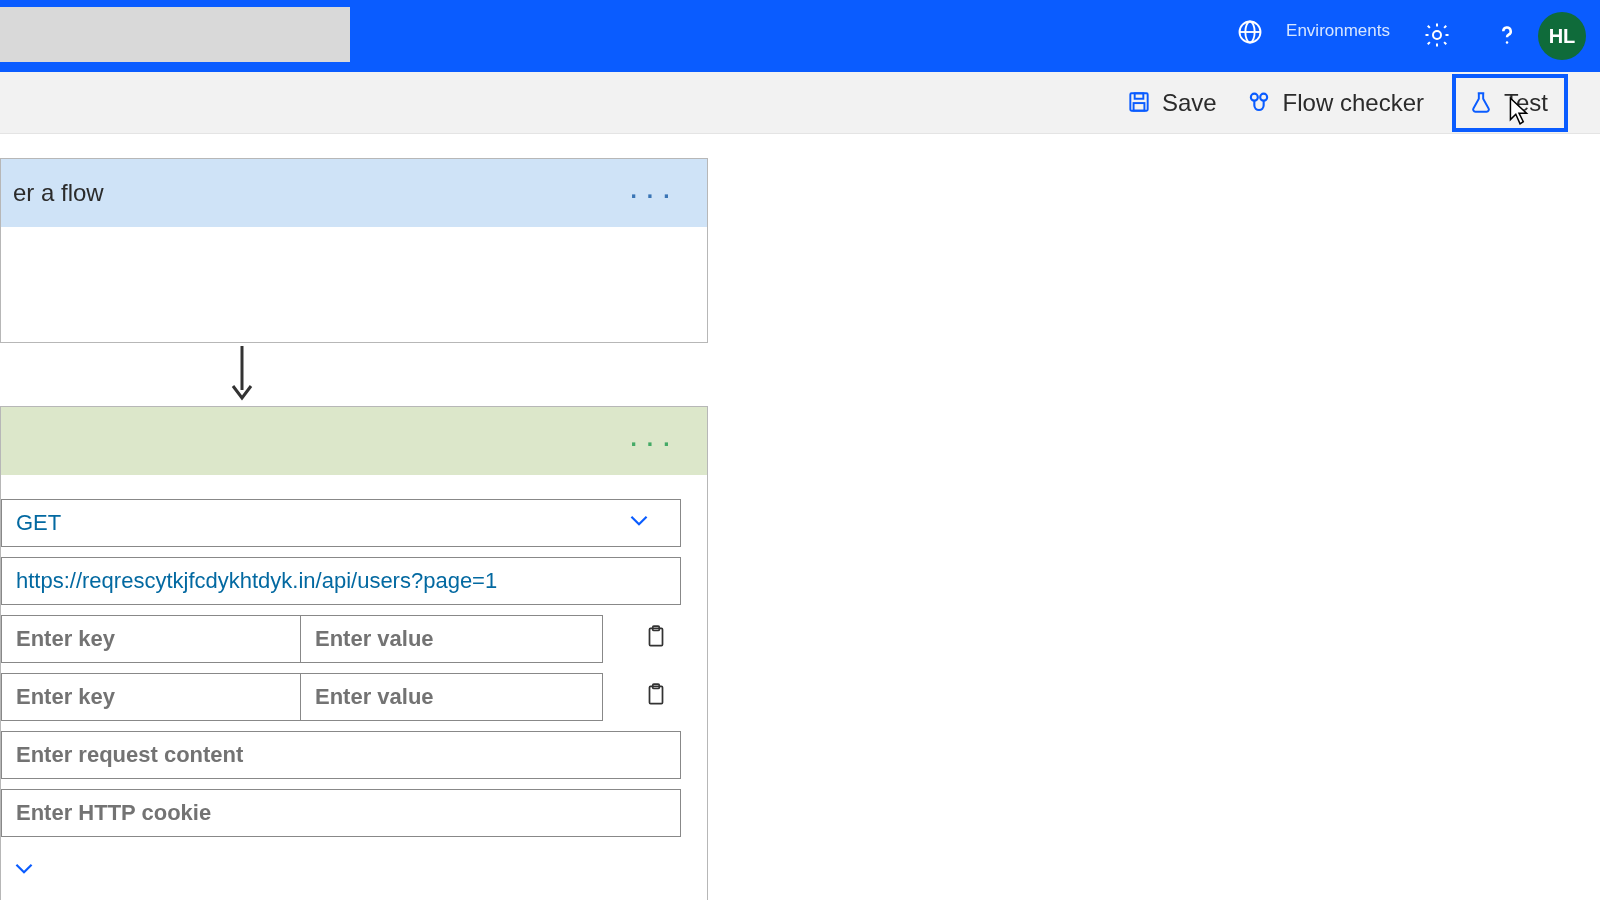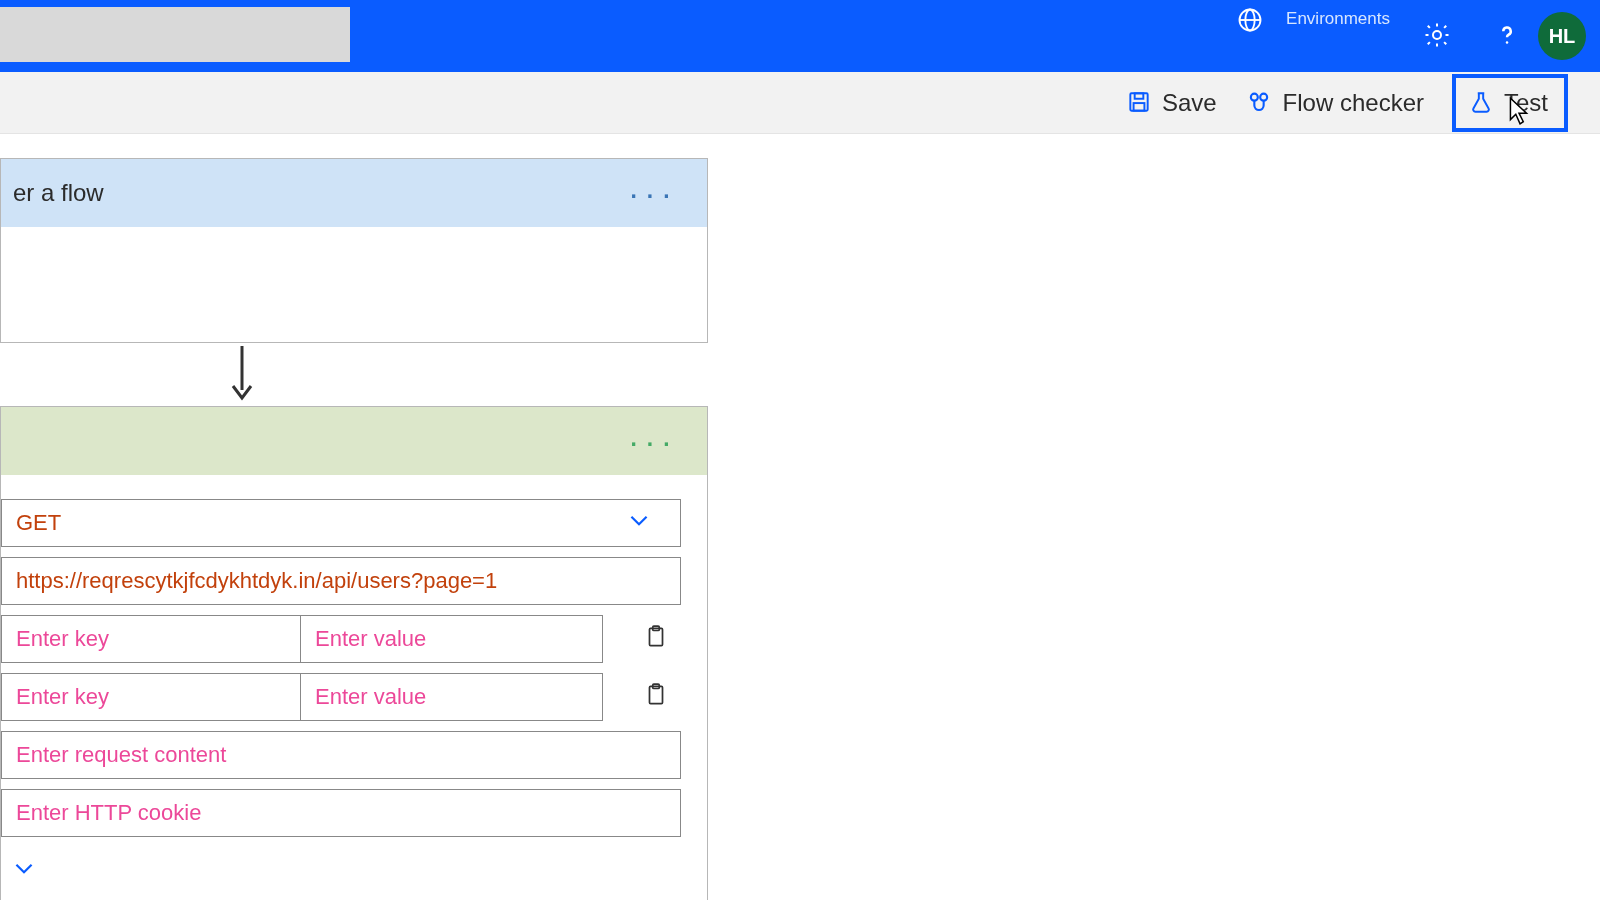--- a/index.html
+++ b/index.html
@@ -8,21 +8,21 @@
   
   .header {
     position: absolute; left: 0; top: 0; width: 100%; height: 72px;
     background: #0a5cff; color: #fff; display: flex; align-items: center;
   }
   .search-box {
     position: absolute; left: 0; top: 7px; width: 350px; height: 55px;
     background: #d9d9d9; border: none;
   }
   .env-block {
-    position: absolute; right: 210px; top: 0; display: flex; align-items: center;
+    position: absolute; right: 210px; top: 12px; display: flex; align-items: center;
     color: #fff;
     text-align: right;
   }
   .env-icon { margin-right: 22px; margin-top: 6px; }
   .env-text { display: flex; flex-direction: column; line-height: 1.25; }
   .env-label { font-size: 17px; color: #d7e6ff; }
   .env-name  { font-size: 24px; letter-spacing: .3px; }
   .hdr-icon { position: absolute; top: 20px; }
   .gear-icon { right: 148px; }
   .help-icon { right: 78px; }
@@ -82,28 +82,28 @@
   }
 
   .http-card { top: 272px; height: auto; padding-bottom: 20px; }
   .http-header {
     height: 68px; background: #dce7ca; position: relative;
   }
 
   .form-area { padding: 14px 20px 0 0; }
   .field {
     width: 680px; height: 48px; border: 1px solid #888; background: #fff;
-    display: flex; align-items: center; font-size: 22px; color: #c2410c;
+    display: flex; align-items: center; font-size: 22px; color: #0369a1;
     margin-top: 10px; padding: 0 14px; position: relative;
   }
   .method-field { margin-top: 10px; }
   .chevron-down {
     position: absolute; right: 28px; top: 50%; transform: translateY(-50%);
   }
-  .placeholder { color: #ec4899; }
+  .placeholder { color: #737373; font-weight: bold; }
 
   .kv-row { display: flex; align-items: center; margin-top: 10px; }
   .kv-key, .kv-val {
     height: 48px; border: 1px solid #888; background: #fff;
     display: flex; align-items: center; padding: 0 14px; font-size: 22px;
   }
   .kv-key { width: 300px; }
   .kv-val { width: 302px; border-left: none; }
   .kv-action { margin-left: 40px; cursor: pointer; }
 

